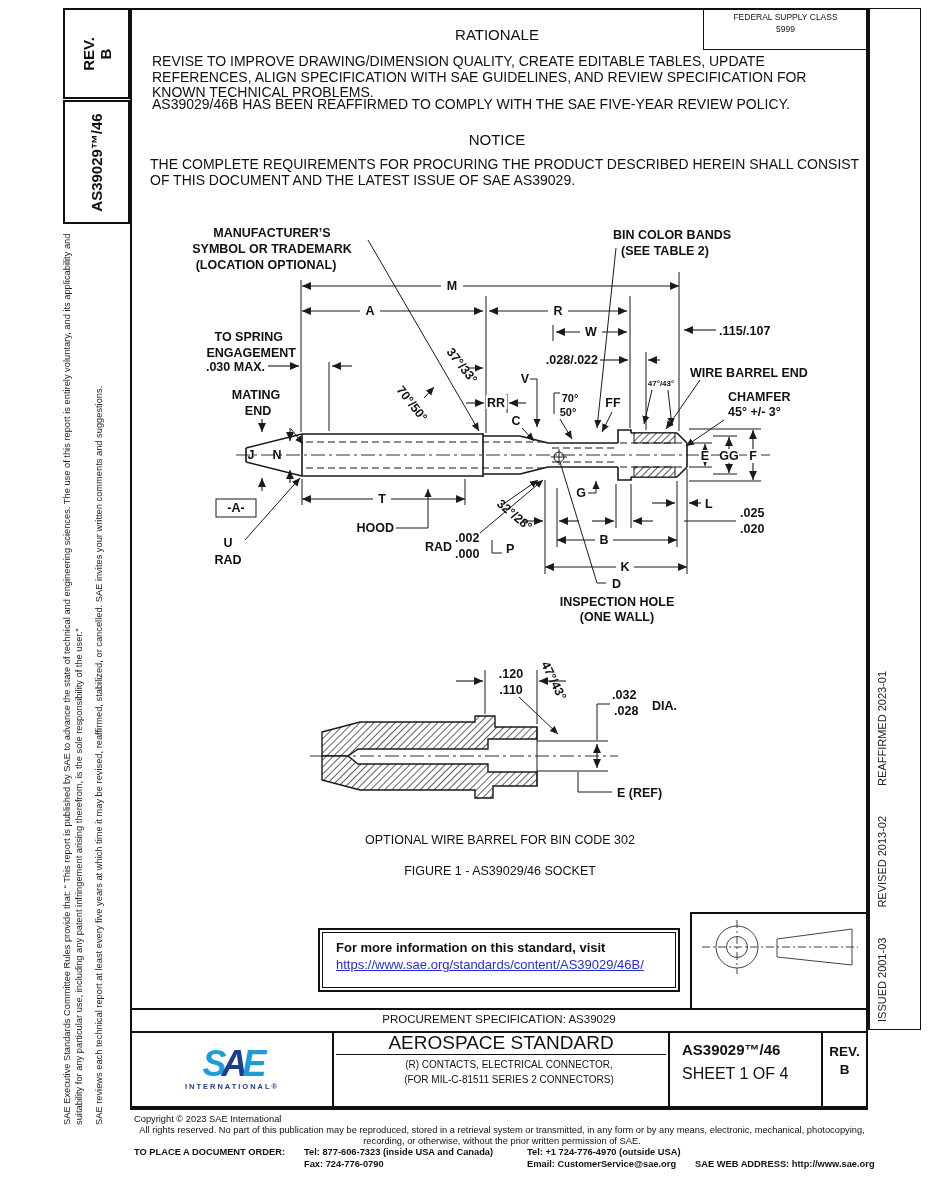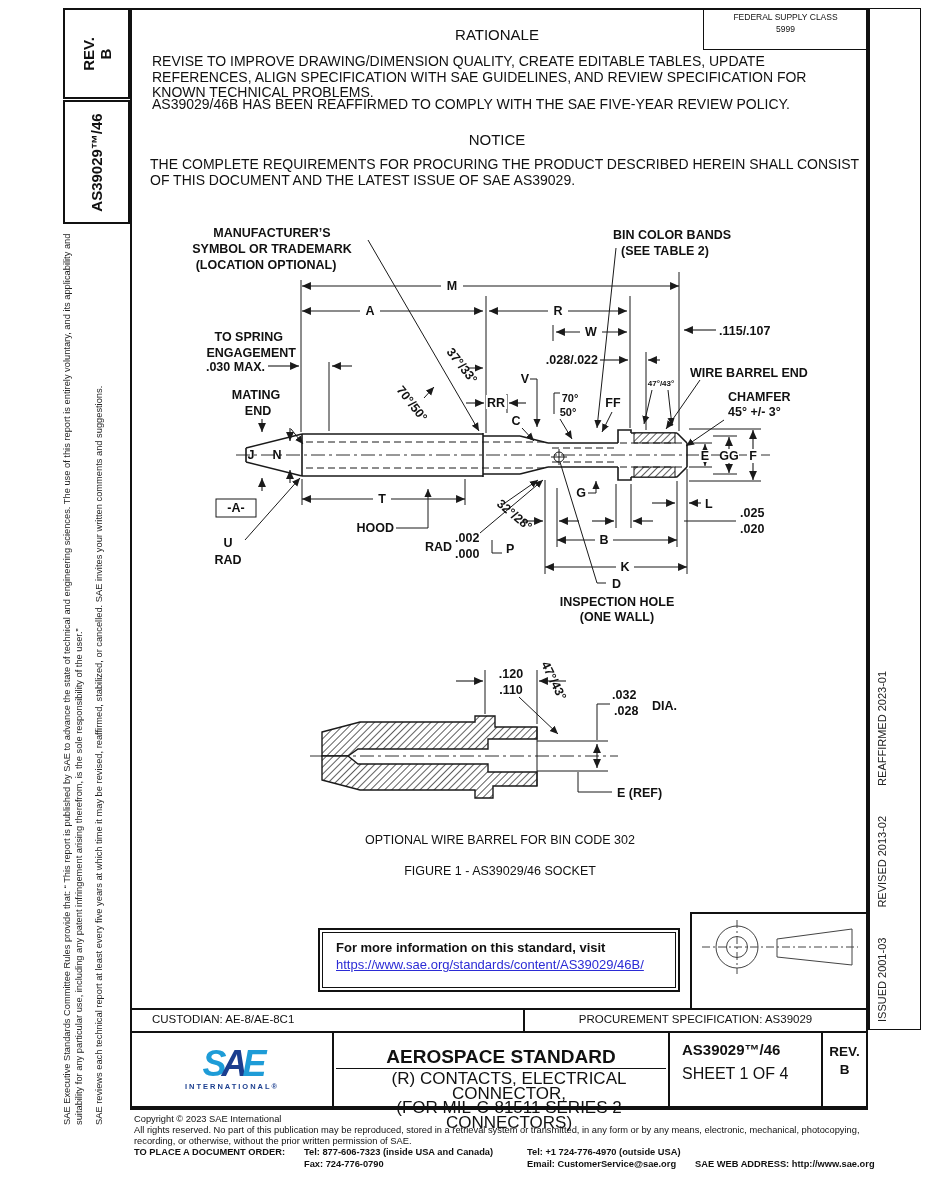--- a/index.html
+++ b/index.html
@@ -36,22 +36,22 @@
   .tap{left:690px;top:912px;width:176px;height:94px;border:2px solid #111;}
   .tap .hd{border-bottom:2px solid #111;height:24px;text-align:center;font-size:8.5px;padding-top:8px;}
   
   .custrow{left:130px;top:1008px;width:734px;height:21px;border:2px solid #111;display:flex;font-size:11.5px;}
   .custrow .c1{width:371px;border-right:2px solid #111;padding:3px 0 0 20px;}
   .custrow .c2{flex:1;text-align:center;padding-top:3px;}
   .trow{left:130px;top:1031px;width:734px;height:75px;border:2px solid #111;border-top:none;display:flex;}
   .trow .cell{border-right:2px solid #111;}
   .tc1{width:200px;display:flex;align-items:center;justify-content:center;}
   .tc2{width:334px;text-align:center;}
-  .tc2 .big{font-weight:bold;font-size:19px;padding-top:15px;border-bottom:1.5px solid #111;margin:0 2px;}
-  .tc2 .sub{font-size:17px;line-height:14.5px;padding-top:3px;padding-left:16px;}
+  .tc2 .big{font-weight:normal;font-size:19px;padding-top:1px;border-bottom:1.5px solid #111;margin:0 2px;}
+  .tc2 .sub{font-size:10px;line-height:14.5px;padding-top:3px;padding-left:16px;}
   .tc3{width:139px;padding:10px 0 0 12px;}
   .tc3 .doc{font-weight:bold;font-size:15px;}
   .tc3 .sheet{font-size:16px;margin-top:7px;}
   .tc4{flex:1;border-right:none!important;text-align:center;font-weight:bold;font-size:13.5px;padding-top:12px;line-height:18px;}
   
   .saelogo{text-align:center;}
   .saelogo .word{font-weight:bold;font-size:36px;letter-spacing:-5px;line-height:34px;font-style:italic;}
   .s-l{color:#1E9CD7;} .s-d{color:#1B3E8F;}
   .saelogo .sub{font-weight:bold;font-size:7.5px;letter-spacing:2px;color:#1B3E8F;margin-top:1px;font-style:normal;}
   
@@ -352,21 +352,20 @@
       <circle cx="45" cy="33" r="21"></circle>
         <circle cx="45" cy="33" r="10.5"></circle>
       <line x1="45" y1="6" x2="45" y2="60" stroke-dasharray="8 3 2 3"></line>
       <line x1="10" y1="33" x2="166" y2="33" stroke-dasharray="8 3 2 3"></line>
       <polygon points="85,25 160,15 160,51 85,43"></polygon>
     </g>
   </svg>
 </div>
 
 <div class="abs custrow">
-  <div class="c1">CUSTODIAN: AE-8/AE-8C1</div>
   <div class="c2">PROCUREMENT SPECIFICATION: AS39029</div>
 </div>
 
 <div class="abs trow">
   <div class="cell tc1">
     <div class="saelogo">
       <div class="word"><span class="s-l">S</span><span class="s-d">A</span><span class="s-l">E</span></div>
       <div class="sub">INTERNATIONAL®</div>
     </div>
   </div>
@@ -381,19 +380,19 @@
     <div class="doc">AS39029™/46</div>
     <div class="sheet">SHEET 1 OF 4</div>
   </div>
   <div class="cell tc4">
     <div>REV.</div>
     <div>B</div>
   </div>
 </div>
 
 <div class="abs foot" style="left:134px;top:1114px;">Copyright © 2023 SAE International</div>
-<div class="abs foot" style="left:134px;top:1125px;width:736px;">All rights reserved. No part of this publication may be reproduced, stored in a retrieval system or transmitted, in any form or by any means, electronic, mechanical, photocopying, recording, or otherwise, without the prior written permission of SAE.</div>
+<div class="abs foot" style="left:134px;top:1125px;width:736px;text-align:center;">All rights reserved. No part of this publication may be reproduced, stored in a retrieval system or transmitted, in any form or by any means, electronic, mechanical, photocopying, recording, or otherwise, without the prior written permission of SAE.</div>
 <div class="abs footb" style="left:134px;top:1147px;">TO PLACE A DOCUMENT ORDER:</div>
 <div class="abs footb" style="left:304px;top:1147px;">Tel: 877-606-7323 (inside USA and Canada)</div>
 <div class="abs footb" style="left:527px;top:1147px;">Tel: +1 724-776-4970 (outside USA)</div>
 <div class="abs footb" style="left:304px;top:1159px;">Fax: 724-776-0790</div>
 <div class="abs footb" style="left:527px;top:1159px;">Email: CustomerService@sae.org</div>
 <div class="abs footb" style="left:695px;top:1159px;">SAE WEB ADDRESS: http://www.sae.org</div>
 
 </body></html>

